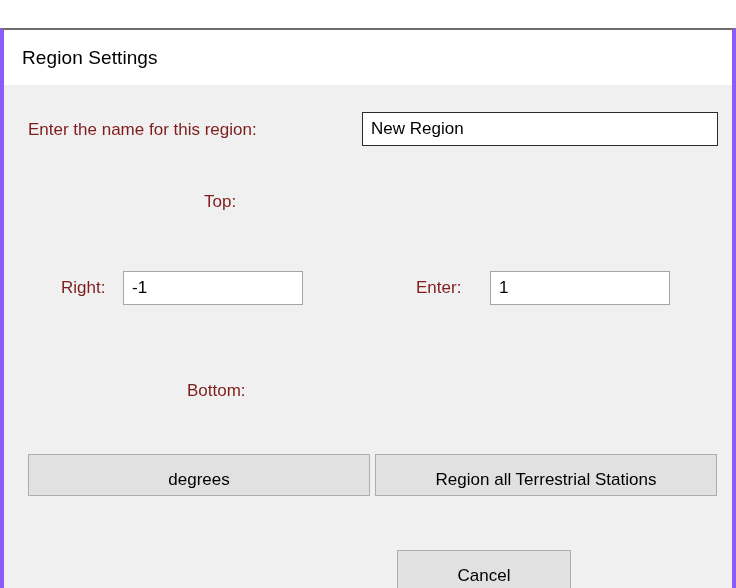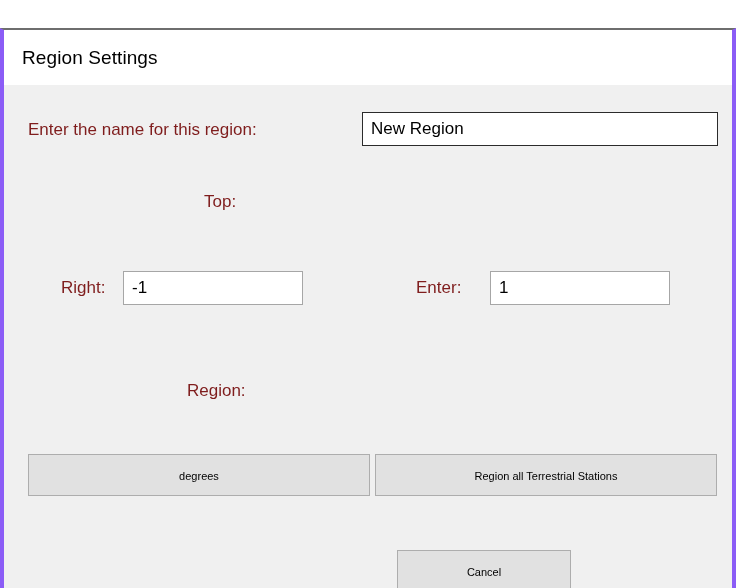--- a/index.html
+++ b/index.html
@@ -75,21 +75,21 @@
   .field.dark-border {
     border: 1px solid #2b2b2b;
   }
 
   .btn {
     position: absolute;
     box-sizing: border-box;
     background: #e1e1e1;
     border: 1px solid #adadad;
     font-family: "Liberation Sans", sans-serif;
-    font-size: 11px;
+    font-size: 17px;
     color: #000000;
     text-align: center;
     cursor: default;
     padding: 16px;
     line-height: 1;
   }
   .btn.default-focus {
     border: 2px solid #0078d7;
   }
 
@@ -130,21 +130,21 @@
     <input class="field dark-border" id="name-input" type="text" value="New Region" style="">
 
     <div class="lbl" id="top-label">Top:</div>
 
     <div class="lbl" id="left-label">Right:</div>
     <input class="field" id="left-input" type="text" value="-1" style="">
 
     <div class="lbl" id="right-label">Enter:</div>
     <input class="field" id="right-input" type="text" value="1" style="">
 
-    <div class="lbl" id="bottom-label">Region:</div>
+    <div class="lbl" id="bottom-label">Bottom:</div>
 
     <button class="btn" id="degrees-button">degrees</button>
     <button class="btn" id="enclose-button">Region all Terrestrial Stations</button>
 
     <button class="btn" id="cancel-button">Cancel</button>
 
   </div>
 </div>
 
 </body></html>

